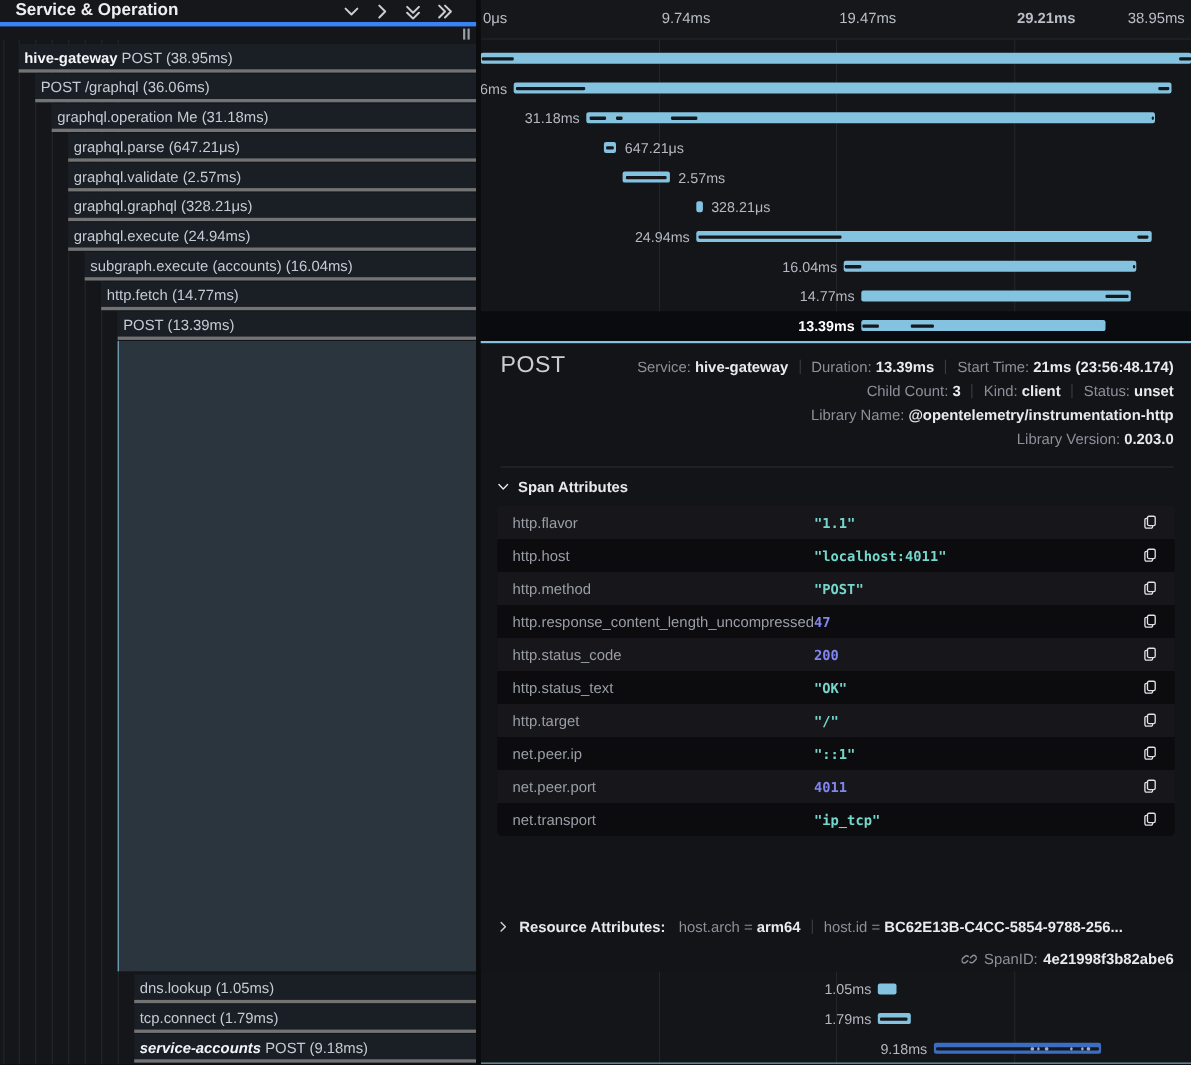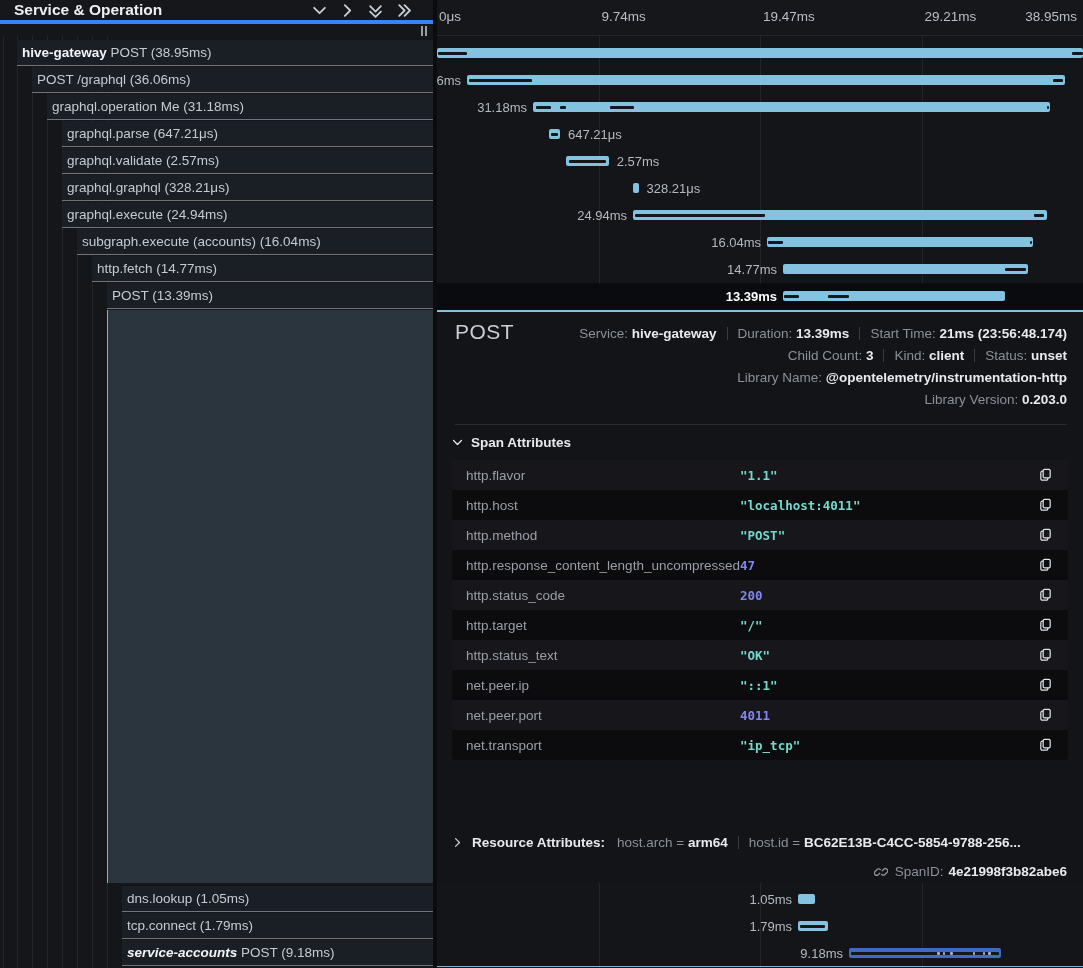--- a/index.html
+++ b/index.html
@@ -16,21 +16,21 @@
     border-bottom:4px solid #3b82f6; display:flex; align-items:center; z-index:6;
   }
   #tree-title { font-size:15.5px; font-weight:700; color:#eceef2; margin-left:14px; flex:none; }
   #tree-header .hdr-icons { margin-left:auto; display:flex; align-items:center; gap:13px; margin-right:22px; }
   .hicon { width:15px; height:15px; display:inline-flex; align-items:center; justify-content:center; cursor:pointer; }
   .hicon svg { stroke:#c9cdd4; stroke-width:1.7; fill:none; stroke-linecap:round; stroke-linejoin:round; }
   #resize-handle { position:absolute; right:6px; top:26px; display:flex; gap:2px; cursor:col-resize; z-index:7; }
   #resize-handle i { display:block; width:2px; height:10px; background:#9aa0a8; }
   .guide { position:absolute; top:36px; bottom:0; width:1px; background:#24262b; z-index:1; }
   .tree-row {
-    position:absolute; height:26px; background:#1a1f25; border-bottom:1px solid #737373;
+    position:absolute; height:26px; background:#1a1f25; border-bottom:3px solid #737373;
     z-index:2; cursor:pointer; white-space:nowrap; overflow:hidden;
   }
   .tree-row .row-text { display:inline-block; padding-left:5px; line-height:25px; font-size:13.5px; color:#c6cad2; }
   .tree-row .svc-name { font-weight:700; color:#f2f4f7; }
   .tree-row .svc-name.italic { font-style:italic; }
   #detail-block {
     position:absolute; left:107px; top:310px; width:326px; height:573px;
     background:#2b353d; border-left:1px solid #7fb3cd; z-index:4;
   }
   
@@ -148,21 +148,21 @@
       </div>
     <div id="detail-block"></div>
   </div>
 
   <div id="panel-gap"></div>
 
   <div id="tl-header">
       <span class="axis-tick" style="left: 2px;">0μs</span>
       <span class="axis-tick" style="left: 164.5px;">9.74ms</span>
       <span class="axis-tick" style="left: 326px;">19.47ms</span>
-      <span class="axis-tick" style="left: 487.5px;">29.21ms</span>
+      <span class="axis-tick" style="left: 487.5px; font-weight: bold;">29.21ms</span>
       <span class="axis-tick" style="right: 6px;">38.95ms</span>
     </div>
 
   <div id="tl-body">
       <div class="gridline" style="left: 162px;"></div>
       <div class="gridline" style="left: 323px;"></div>
       <div class="gridline" style="left: 485px;"></div>
       <div class="span-bar" style="left: 0px; width: 646px; top: 12px;">
         <div class="bar-tick" style="left: 0.829268px; width: 29.0244px;"></div>
         <div class="bar-tick" style="left: 635.22px; width: 10.2829px;"></div>
@@ -279,30 +279,30 @@
         </div>
         <div class="attr-row">
           <div class="attr-key">http.status_code</div>
           <div class="attr-val num">200</div>
           <div class="copy-btn"><svg width="15" height="15" viewBox="0 0 16 16">
               <rect x="5.5" y="2.5" width="7.5" height="9" rx="1.5"></rect>
               <path d="M10.5 11.5v1a1.5 1.5 0 01-1.5 1.5H4.5A1.5 1.5 0 013 12.5V6a1.5 1.5 0 011.5-1.5h1"></path>
             </svg></div>
         </div>
         <div class="attr-row">
+          <div class="attr-key">http.status_text</div>
+          <div class="attr-val str">"OK"</div>
+          <div class="copy-btn"><svg width="15" height="15" viewBox="0 0 16 16">
+              <rect x="5.5" y="2.5" width="7.5" height="9" rx="1.5"></rect>
+              <path d="M10.5 11.5v1a1.5 1.5 0 01-1.5 1.5H4.5A1.5 1.5 0 013 12.5V6a1.5 1.5 0 011.5-1.5h1"></path>
+            </svg></div>
+        </div>
+        <div class="attr-row">
           <div class="attr-key">http.target</div>
           <div class="attr-val str">"/"</div>
-          <div class="copy-btn"><svg width="15" height="15" viewBox="0 0 16 16">
-              <rect x="5.5" y="2.5" width="7.5" height="9" rx="1.5"></rect>
-              <path d="M10.5 11.5v1a1.5 1.5 0 01-1.5 1.5H4.5A1.5 1.5 0 013 12.5V6a1.5 1.5 0 011.5-1.5h1"></path>
-            </svg></div>
-        </div>
-        <div class="attr-row">
-          <div class="attr-key">http.status_text</div>
-          <div class="attr-val str">"OK"</div>
           <div class="copy-btn"><svg width="15" height="15" viewBox="0 0 16 16">
               <rect x="5.5" y="2.5" width="7.5" height="9" rx="1.5"></rect>
               <path d="M10.5 11.5v1a1.5 1.5 0 01-1.5 1.5H4.5A1.5 1.5 0 013 12.5V6a1.5 1.5 0 011.5-1.5h1"></path>
             </svg></div>
         </div>
         <div class="attr-row">
           <div class="attr-key">net.peer.ip</div>
           <div class="attr-val str">"::1"</div>
           <div class="copy-btn"><svg width="15" height="15" viewBox="0 0 16 16">
               <rect x="5.5" y="2.5" width="7.5" height="9" rx="1.5"></rect>

